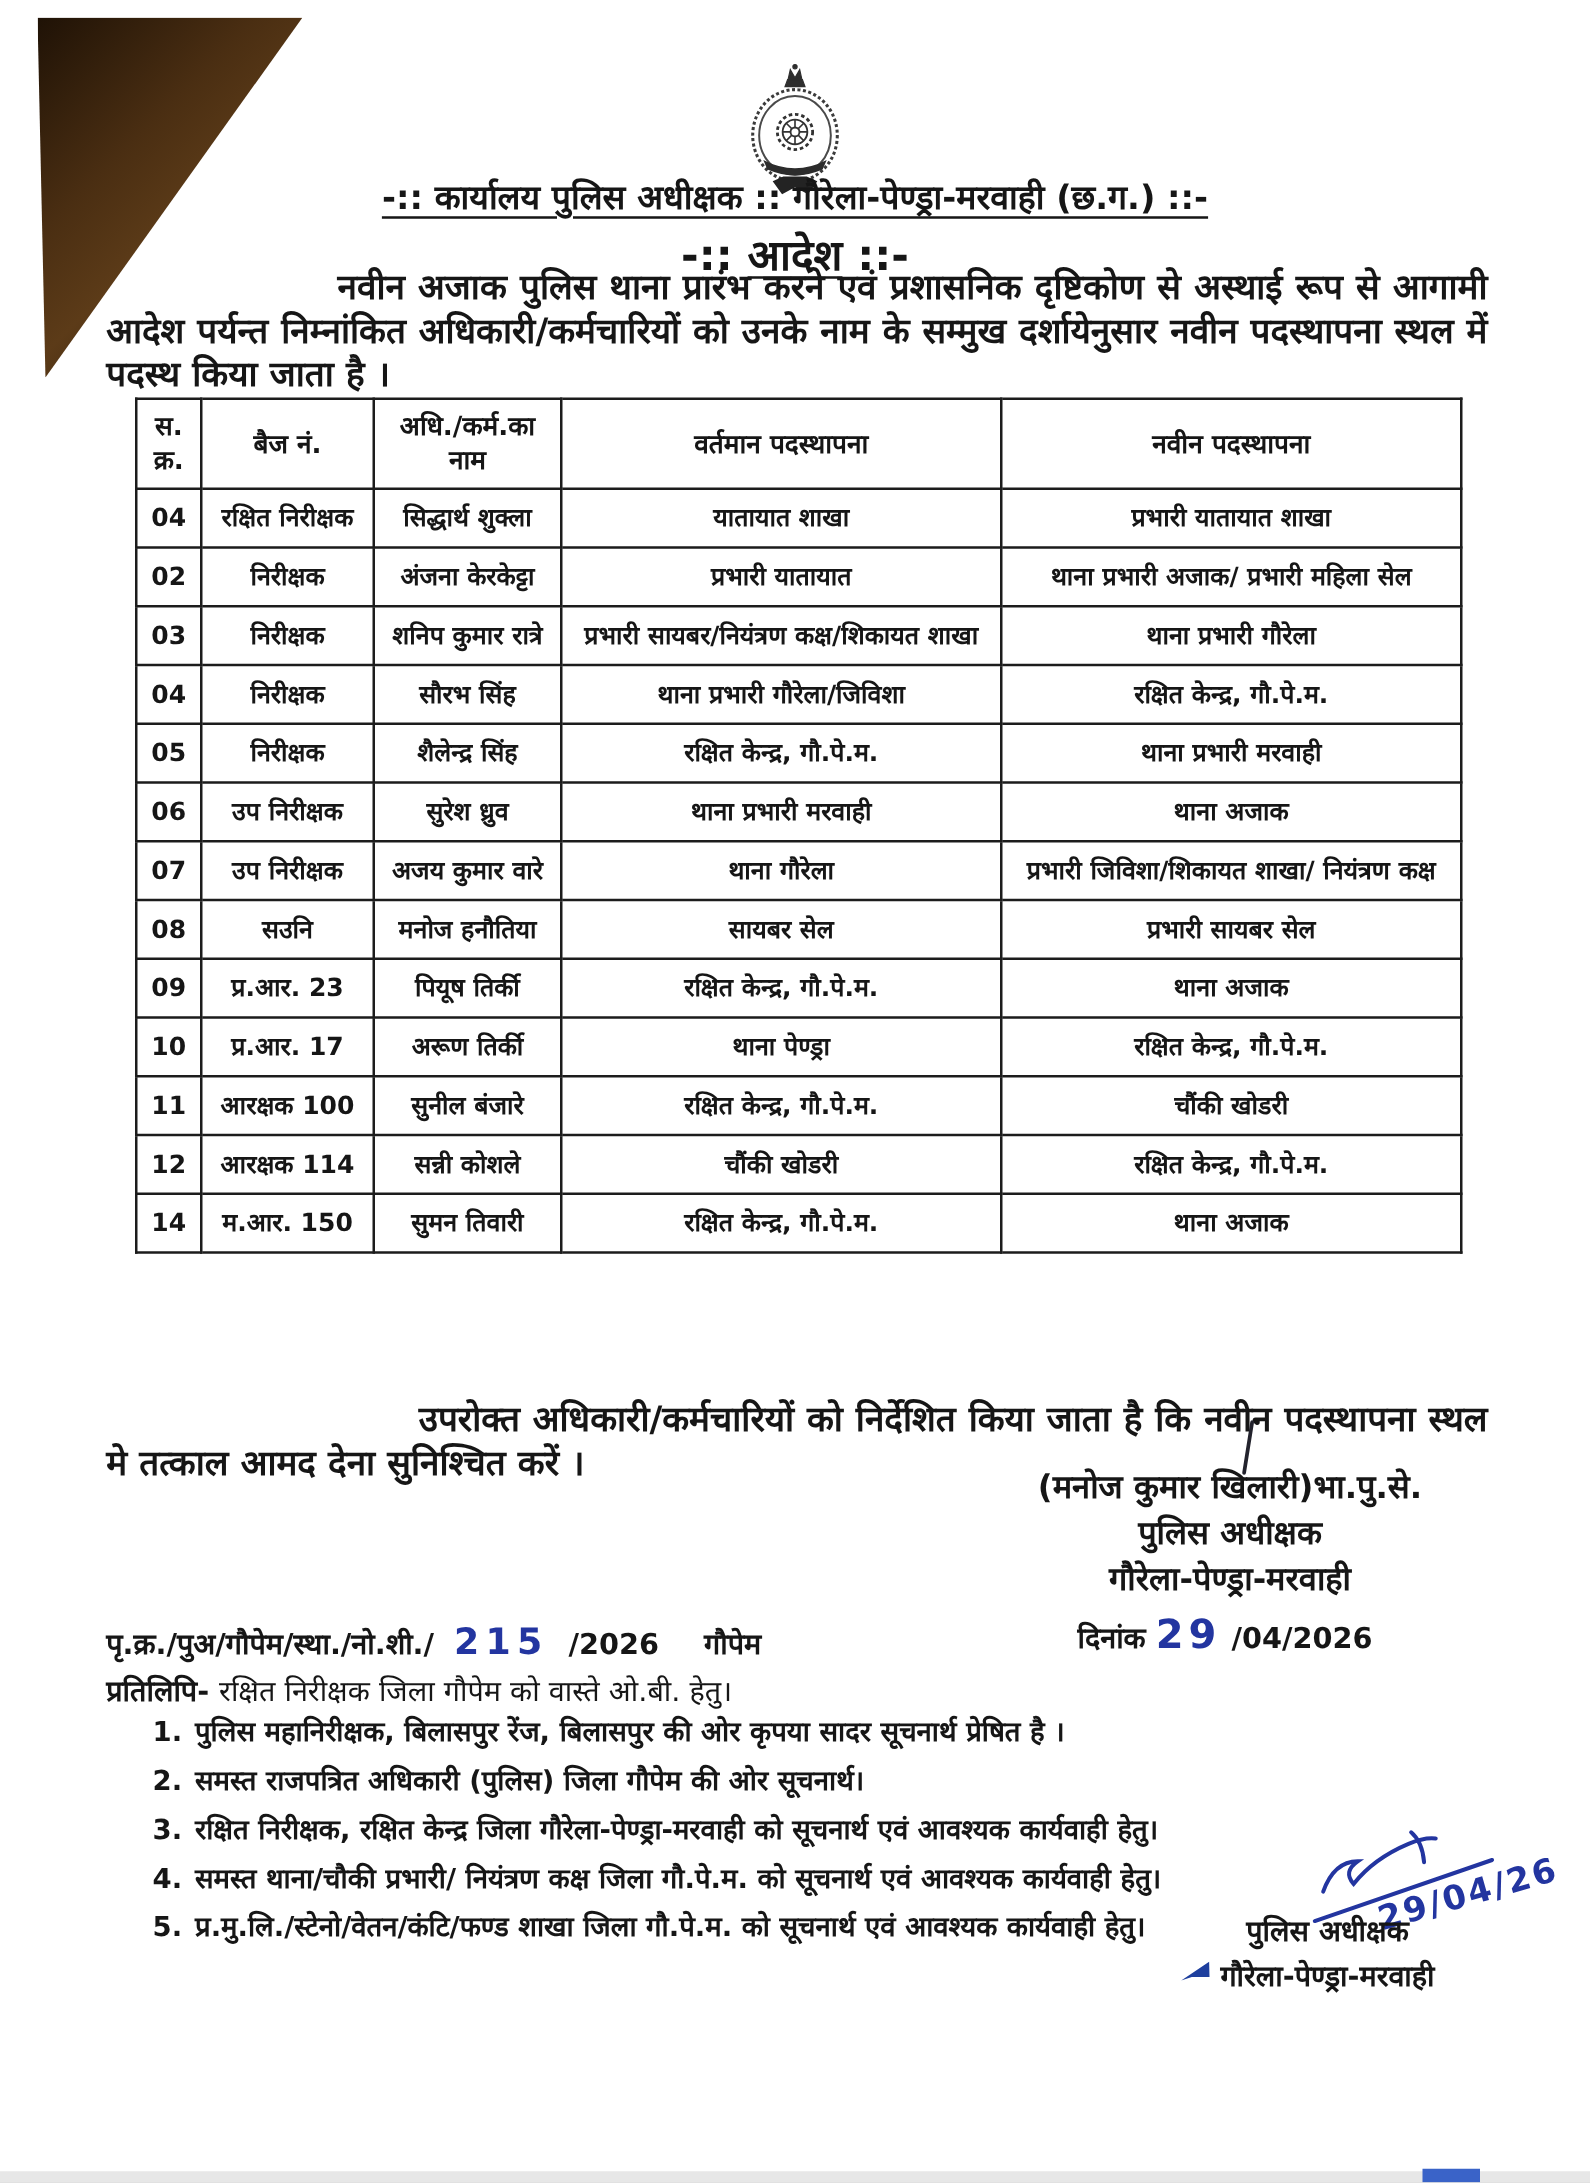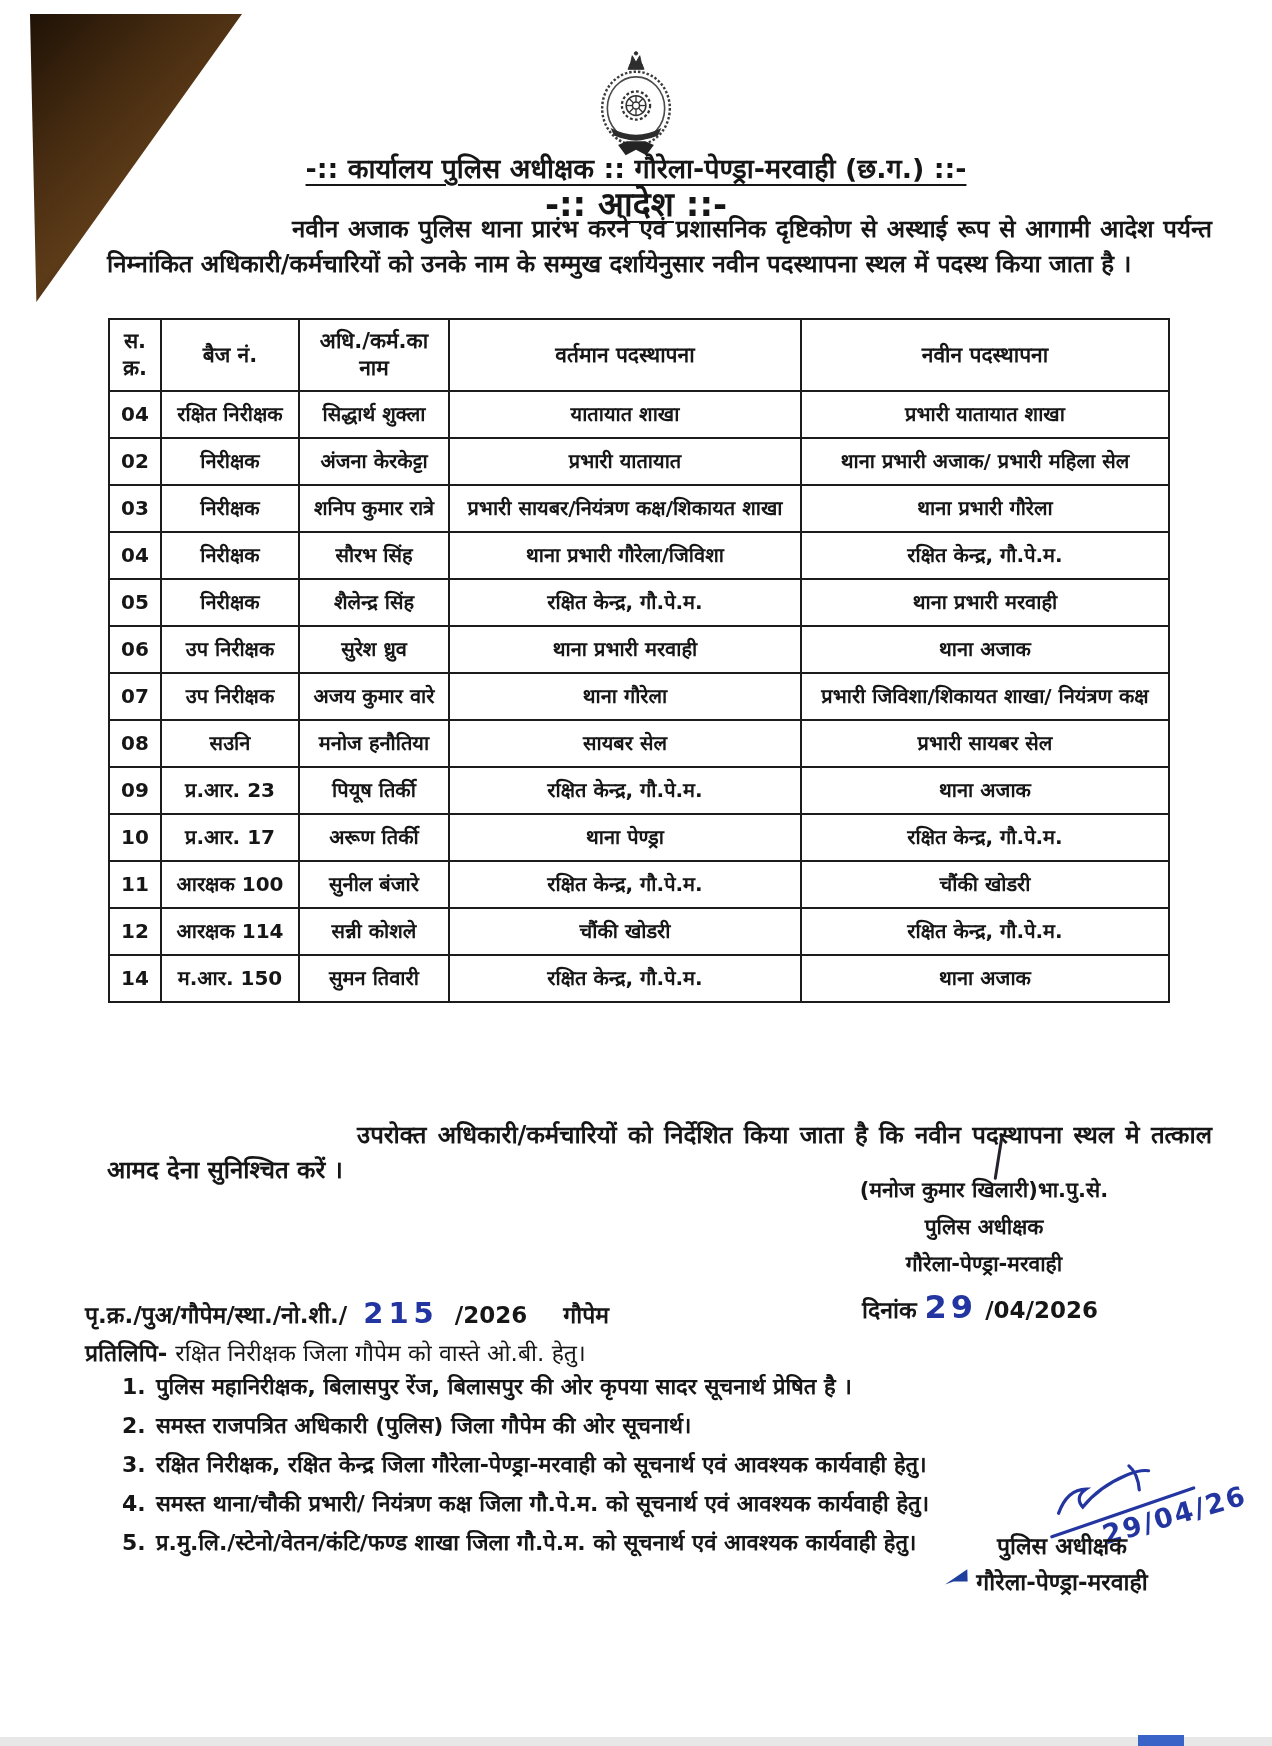--- a/index.html
+++ b/index.html
@@ -18,51 +18,51 @@
     background:linear-gradient(135deg,#1f1206 0%,#4a2e12 35%,#5c3b18 55%,#33200c 80%,#241506 100%);
     clip-path:polygon(0 0,100% 0,3% 100%);
   }
   .bottom-strip{position:absolute;left:0;bottom:0;width:100%;height:9px;background:#e7e7e7;}
   .blue-chip{position:absolute;right:88px;bottom:0;width:46px;height:11px;background:#3a63c8;}
 
   .emblem{position:absolute;left:50%;top:50px;transform:translateX(-50%);}
   .doc-title{
     position:absolute;left:0;top:138px;width:100%;
     text-align:center;font-size:27px;font-weight:700;
-    text-decoration:underline;text-underline-offset:6px;text-decoration-thickness:2px;margin-top:11px;
+    text-decoration:underline;text-underline-offset:6px;text-decoration-thickness:2px;
   }
   .order-heading{
     position:absolute;left:0;top:180px;width:100%;
     text-align:center;font-size:34px;font-weight:700;
   }
   .order-heading .u{text-decoration:underline;text-underline-offset:5px;text-decoration-thickness:2px;}
 
   .intro,.closing{
     position:absolute;left:85px;width:1105px;
-    font-size:24px;font-weight:700;line-height:35px;text-align:justify;margin-left:22px;
+    font-size:28px;font-weight:700;line-height:35px;text-align:justify;
   }
   .intro{top:212px;text-indent:185px;}
   .closing{top:1118px;text-indent:250px;}
 
   table.transfer{
     position:absolute;left:108px;top:318px;width:1060px;
     border-collapse:collapse;table-layout:fixed;
   }
   table.transfer th,table.transfer td{
     border:2px solid #1c1c1c;
     font-size:20px;font-weight:700;line-height:27px;
     text-align:center;vertical-align:middle;
     padding:9px 5px;
   }
   table.transfer th{font-size:21px;padding:8px 4px;}
   col.c1{width:52px}col.c2{width:138px}col.c3{width:150px}col.c4{width:352px}col.c5{width:368px}
 
   .signatory{
     position:absolute;right:112px;top:1172px;width:352px;
-    text-align:center;font-size:21px;font-weight:700;line-height:37px;
+    text-align:center;font-size:26px;font-weight:700;line-height:37px;
   }
   .pen-stroke{
     position:absolute;left:997px;top:1136px;width:3px;height:44px;
     background:#23232d;transform:rotate(9deg);border-radius:2px;
   }
   .date-line{
     position:absolute;left:862px;top:1288px;
     font-size:23px;font-weight:700;
   }
   .hand{color:#2335a0;font-family:"DejaVu Sans","Liberation Sans",sans-serif;}

